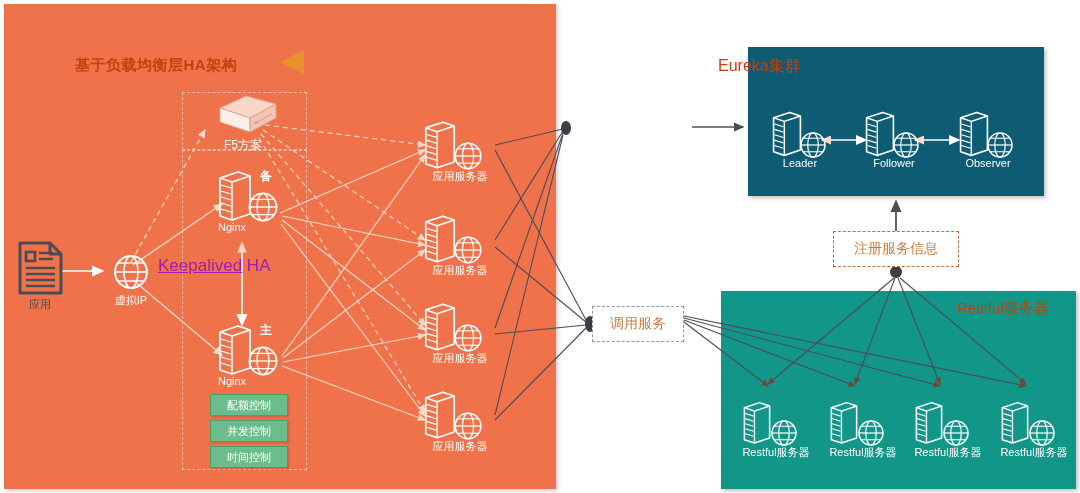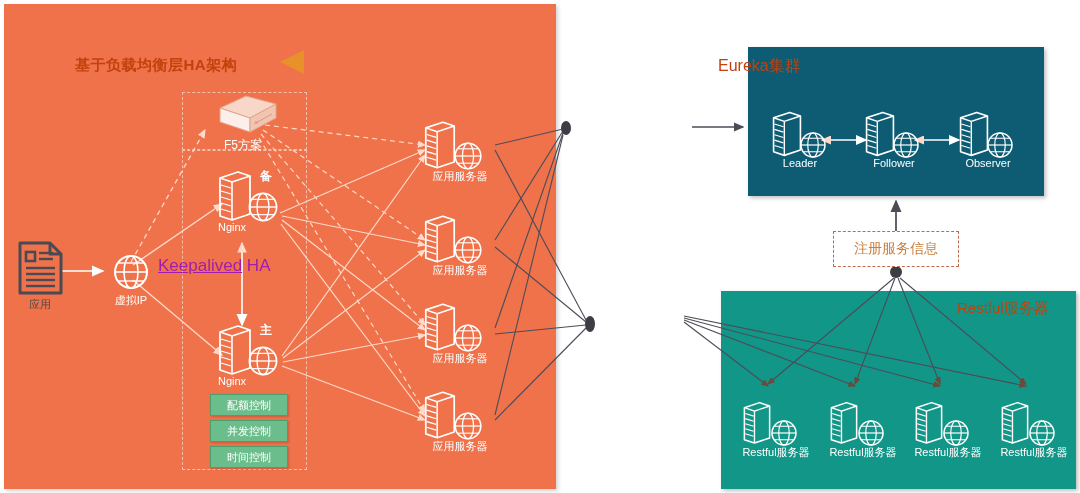--- a/index.html
+++ b/index.html
@@ -384,20 +384,21 @@
         <circle cx="20" cy="20" r="16" fill="none" stroke="#ffffff" stroke-width="2"></circle>
         <ellipse cx="20" cy="20" rx="7" ry="16" fill="none" stroke="#ffffff" stroke-width="1.6"></ellipse>
         <line x1="4" y1="20" x2="36" y2="20" stroke="#ffffff" stroke-width="1.6"></line>
         <line x1="7" y1="11" x2="33" y2="11" stroke="#ffffff" stroke-width="1.4"></line>
         <line x1="7" y1="29" x2="33" y2="29" stroke="#ffffff" stroke-width="1.4"></line>
       </svg>
     </div>
     <span class="cap">应用服务器</span>
   </div>
 
+  <div class="chip" id="chip-call">调用服务</div>
   <div class="chip" id="chip-register">注册服务信息</div>
 
   <div class="node" style="left:768px;top:108px;width:72px;">
     <div style="position:relative;height:52px;">
       <svg width="34" height="50" viewBox="0 0 38 54" style="position:absolute;left:2px;top:0;">
         <polygon points="4,10 22,4 34,8 34,46 16,52 4,48" fill="none" stroke="#ffffff" stroke-width="1.8" stroke-linejoin="round"></polygon>
         <line x1="4" y1="10" x2="16" y2="14" stroke="#ffffff" stroke-width="1.6"></line>
         <line x1="16" y1="14" x2="16" y2="52" stroke="#ffffff" stroke-width="1.6"></line>
         <line x1="16" y1="14" x2="34" y2="8" stroke="#ffffff" stroke-width="1.6"></line>
         <line x1="5" y1="17" x2="15" y2="20" stroke="#ffffff" stroke-width="1.3"></line>

